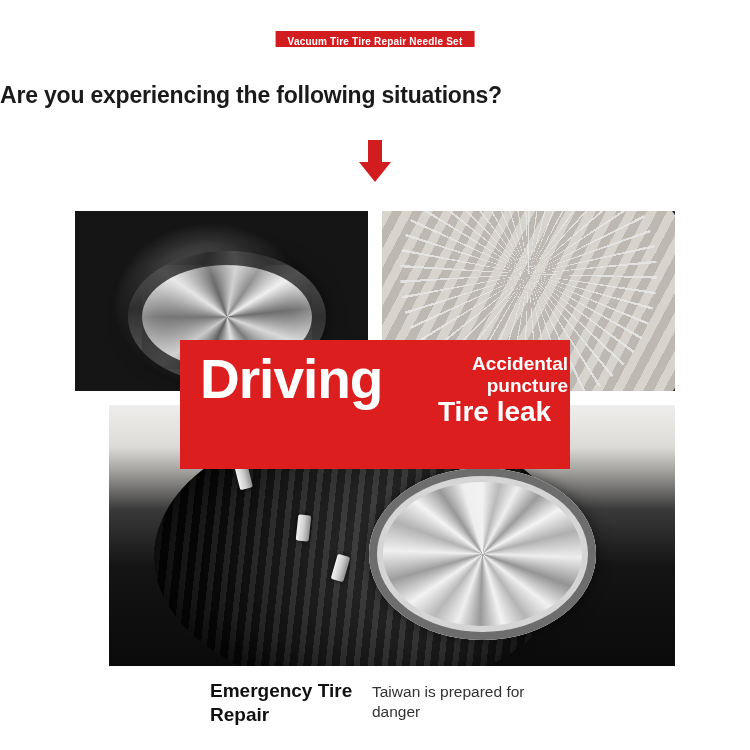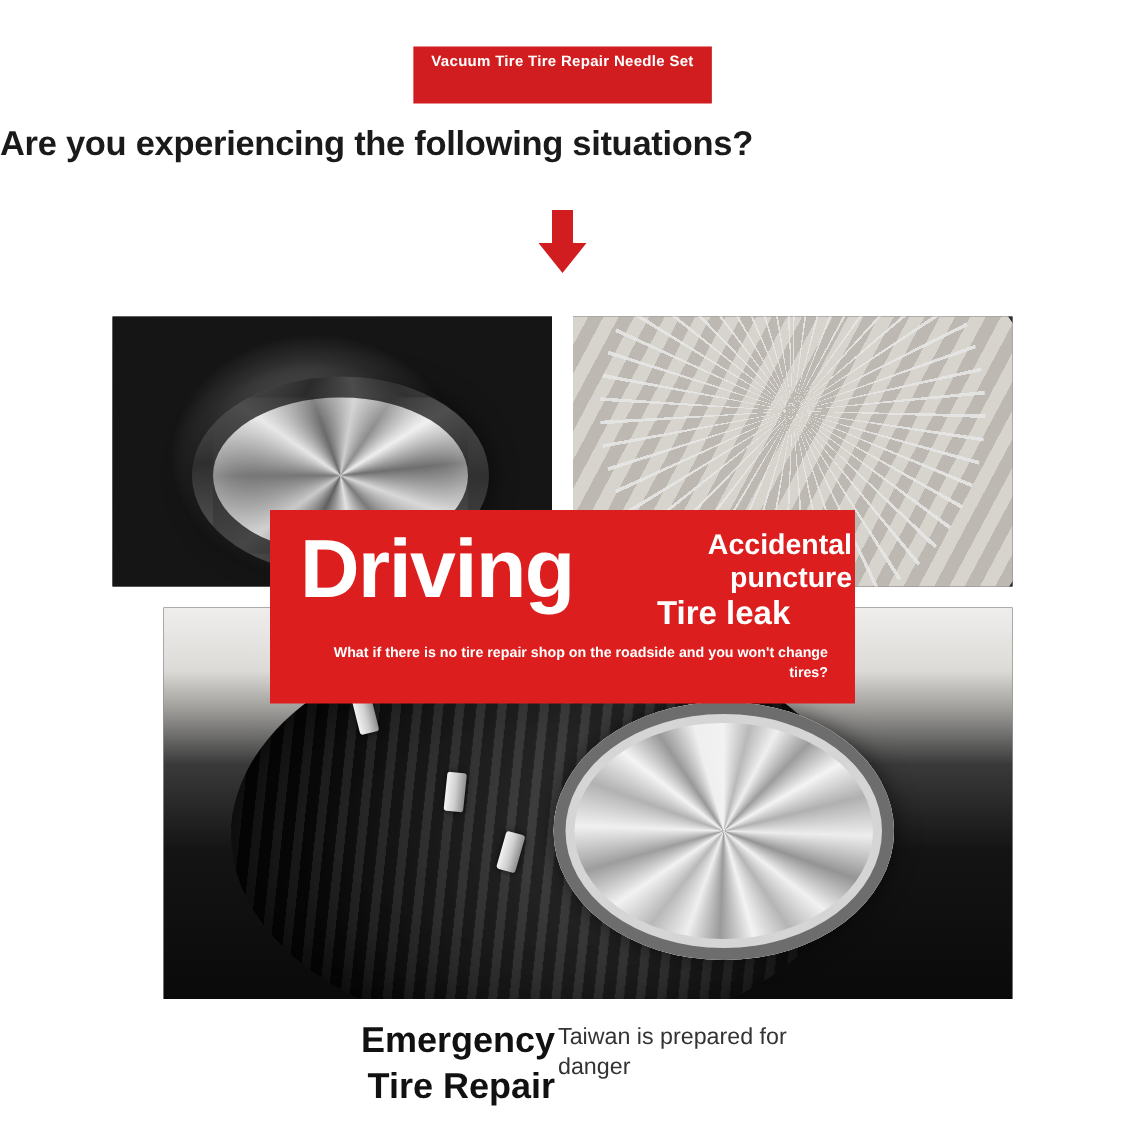--- a/index.html
+++ b/index.html
@@ -24,21 +24,21 @@
   .badge {
     position: absolute;
     top: 31px;
     left: 50%;
     transform: translateX(-50%);
     background: #d21d20;
     color: #ffffff;
     font-size: 10px;
     font-weight: bold;
     letter-spacing: 0.2px;
-    padding: 6px 12px 22px 12px;
+    padding: 6px 12px 0 12px;
     white-space: nowrap;
     line-height: 1;
   }
 
   
   .headline {
     position: absolute;
     top: 82px;
     left: 0;
     width: 750px;
@@ -239,21 +239,21 @@
     top: 13px;
     font-size: 19px;
     font-weight: bold;
     line-height: 1.14;
     width: 130px;
   }
   .banner-line2 {
     position: absolute;
     left: 258px;
     top: 58px;
-    font-size: 22px;
+    font-size: 28px;
     font-weight: bold;
     line-height: 1;
   }
   .banner-sub {
     position: absolute;
     left: 42px;
     top: 90px;
     width: 330px;
     font-size: 9.5px;
     font-weight: bold;
@@ -265,26 +265,25 @@
     position: absolute;
     left: 0;
     top: 679px;
     width: 750px;
     height: 60px;
   }
   .footer-left {
     position: absolute;
     left: 210px;
     top: 0;
-    font-size: 24px;
+    font-size: 19px;
     font-weight: bold;
     color: #111111;
     line-height: 1.28;
     width: 160px;
-    text-align: right;
   }
   .footer-right {
     position: absolute;
     left: 372px;
     top: 3px;
     font-size: 15.5px;
     color: #333333;
     line-height: 1.32;
     width: 180px;
   }
@@ -319,21 +318,20 @@
       <div class="nail n2"></div>
       <div class="nail n3"></div>
     </div>
 
   </div>
 
   <div class="banner">
     <div class="banner-driving">Driving</div>
     <div class="banner-line1">Accidental puncture</div>
     <div class="banner-line2">Tire leak</div>
-    <div class="banner-sub">What if there is no tire repair shop on the roadside and you won't change tires?</div>
   </div>
 
   <div class="footer">
     <div class="footer-left">Emergency Tire Repair</div>
     <div class="footer-right">Taiwan is prepared for danger</div>
   </div>
 
 </div>
 
 </body></html>

